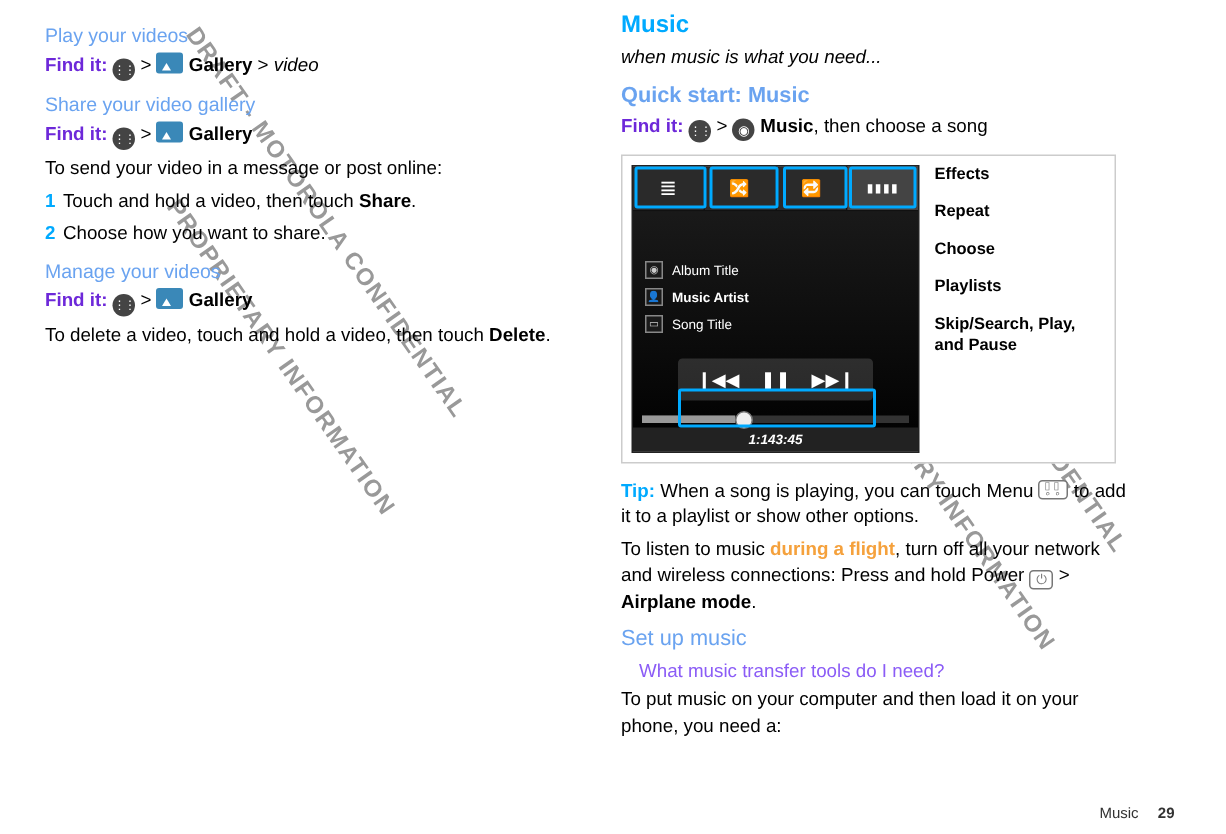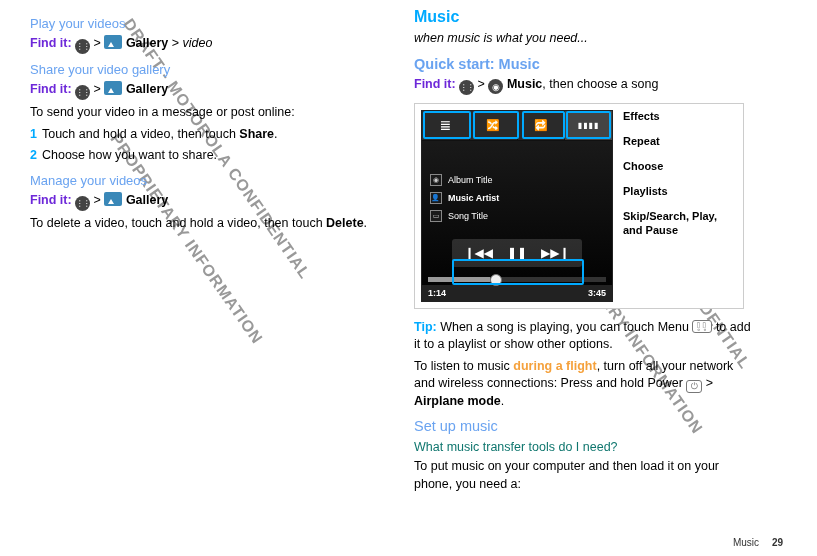--- a/index.html
+++ b/index.html
@@ -19,21 +19,21 @@
     gap: 24px;
     position: relative;
     z-index: 2;
   }
   .col { flex: 1; }
   .col-left { flex: 0 0 360px; }
   .col-right { flex: 0 0 340px; }
 
   h2 { font-size: 16px; font-weight: bold; color: #00aaff; margin-bottom: 2px; }
   h3 { font-size: 13px; font-weight: normal; color: #6aa3f0; margin: 8px 0 4px; }
-  h4 { font-size: 12.5px; font-weight: normal; color: #0f766e; margin: 6px 0 3px; }
+  h4 { font-size: 12.5px; font-weight: normal; color: #8b5cf6; margin: 6px 12px 3px; }
   .italic { font-style: italic; }
   p { margin: 4px 0; line-height: 1.4; }
   .findit { color: #6d28d9; font-weight: bold; }
   .gallery-icon, .apps-icon, .menu-icon, .music-icon, .power-icon {
     display: inline-flex; align-items: center; justify-content: center;
     width: 18px; height: 14px; background: #555; color: #fff; font-size: 8px;
     border-radius: 2px; vertical-align: -2px; position: relative;
   }
   .apps-icon { background: #444; border-radius: 50%; width: 15px; height: 15px; }
   .apps-icon::before { content: "⋮⋮"; font-size: 8px; letter-spacing: -1px; }
@@ -73,21 +73,21 @@
   .topbar > div:last-child { border-right:none; background:#444;}
   .topbar .shuf-ic::before { content:"🔀"; font-size:11px;}
   .topbar .rep-ic::before { content:"🔁"; font-size:11px;}
   .topbar .eq-ic::before { content:"▮▮▮▮"; font-size:8px; letter-spacing:1px;}
   .topbar .list-ic::before { content:"≣"; font-size:14px;}
   .meta { position:absolute; top:60px; left:0; right:0; padding:0 8px; color:#fff; font-size:9px;}
   .meta .row { display:flex; align-items:center; gap:6px; padding:3px 0;}
   .meta .ico { width:12px; height:12px; border:1px solid #888; display:flex; align-items:center; justify-content:center; font-size:7px; color:#ccc; background:#1a1a1a;}
   .bottom { position:absolute; bottom:0; left:0; right:0; }
   .controls { height:28px; background:rgba(255,255,255,0.15); display:flex; justify-content:center; gap:14px; align-items:center; color:#fff; margin:0 30px 10px; border-radius:3px;}
-  .times { display:flex; justify-content:space-between; padding:3px 6px; font-size:9px; color:#fff; background:#222; font-weight:bold;}
+  .times { display:flex; justify-content:center; padding:3px 6px; font-size:9px; color:#fff; background:#222; font-weight:bold;font-style:italic;}
   .progress { height:5px; margin:3px 6px; background:#333; position:relative;}
   .progress::before { content:""; position:absolute; left:0; top:0; bottom:0; width:35%; background:#999;}
   .progress::after { content:""; position:absolute; left:35%; top:-3px; width:10px; height:10px; border-radius:50%; background:#eee; border:1px solid #777;}
   .ptdot { font-size:12px; }
 
   .callouts { flex:1; font-size:11px; font-weight:bold; }
   .callouts div { margin: 8px 0 12px; line-height:1.2; }
   .callouts .c1 { margin-top:0px; }
   .callouts .c5 { line-height:1.25; }
 

